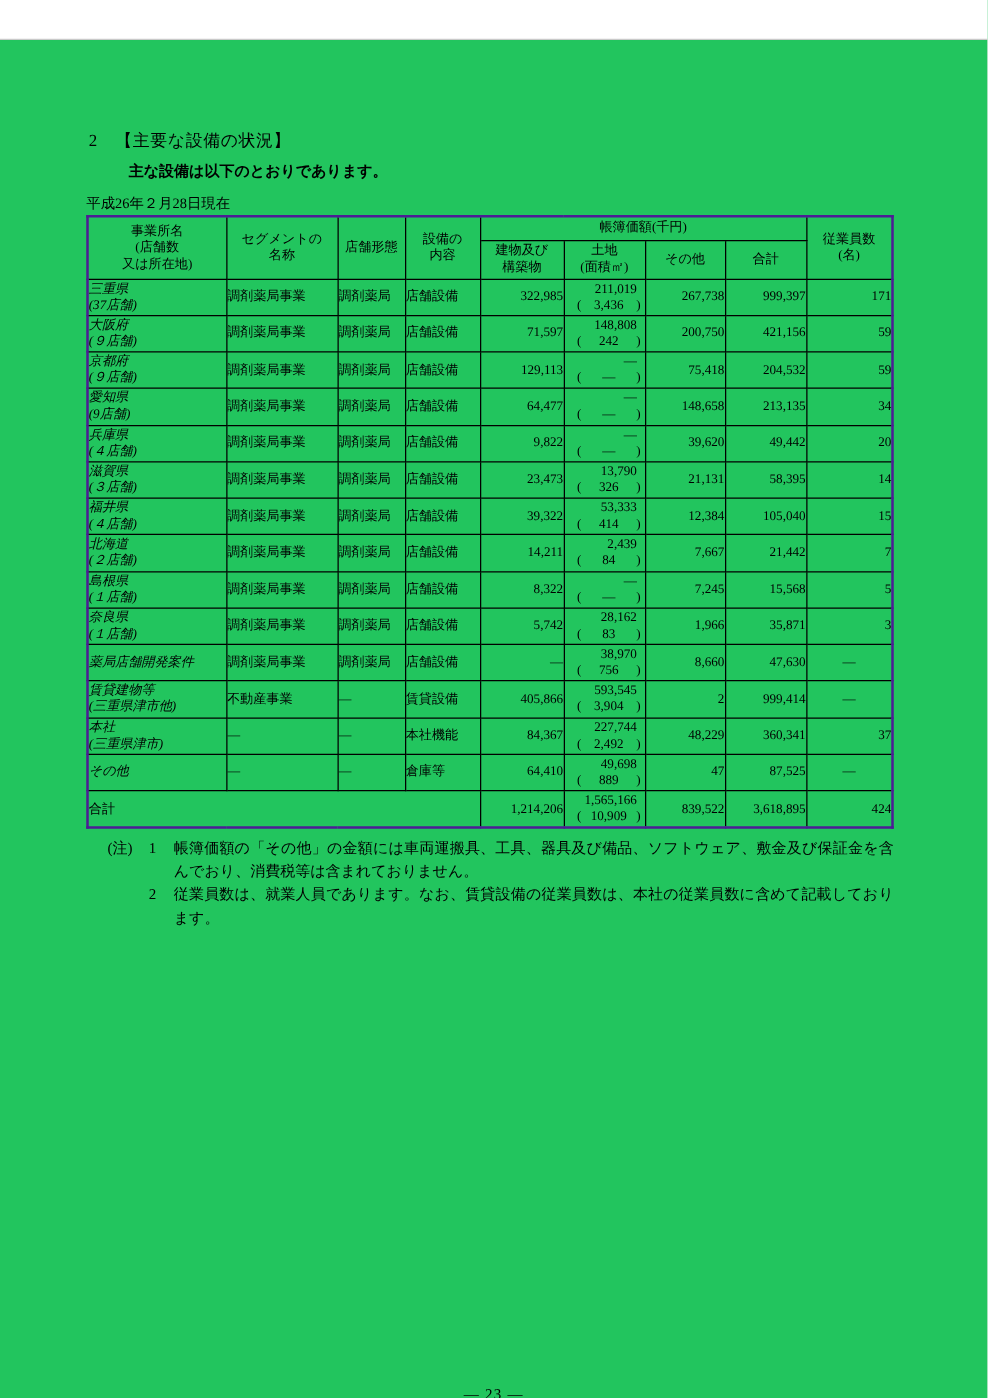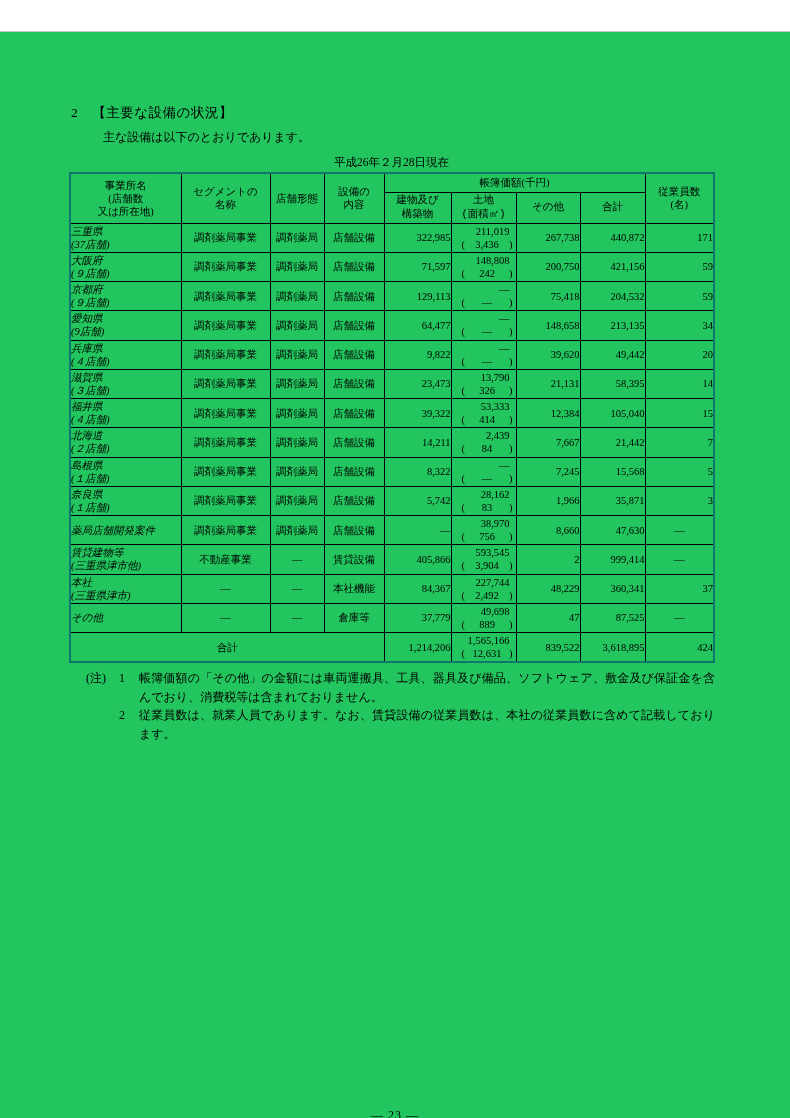--- a/index.html
+++ b/index.html
@@ -9,45 +9,45 @@
     background:#22c55e;
     outline:1px solid #c9c9c9;
     font-family:"Liberation Serif","DejaVu Serif",serif;
     color:#000;
     overflow:hidden;
     margin-top:32px;
   }
   .content{position:absolute;left:69px;top:72px;width:646px;}
   .title{font-size:13.5px;margin-left:2px;letter-spacing:0.5px;}
   .subtitle{font-size:12px;margin:8px 0 0 17px;}
-  .intro{font-size:12px;margin:7px 0 0 34px;}
-  .date-note{font-size:11.5px;text-align:center;margin:9px 1px 2px 0;}
+  .intro{font-size:12px;margin:7px 0 0 34px;font-weight:bold;}
+  .date-note{font-size:11.5px;text-align:left;margin:9px 1px 2px 0;}
 
   table.tbl{
     border-collapse:collapse;
     table-layout:fixed;
     width:644px;
     font-size:10.5px;
-    border:2px solid #0f766e;
+    border:2px solid #4c1d95;
   }
   .tbl th,.tbl td{
     border:1px solid #000;
     font-weight:normal;
     line-height:1.25;
     padding:1px 0;
     vertical-align:middle;
     overflow:hidden;
   }
   .tbl th{text-align:center;white-space:pre-line;}
   .hrow1{height:19px;}
-  .hrow2{height:31px;font-family:Liberation Mono, monospace;}
+  .hrow2{height:31px;}
   .row{height:29px;}
   .total-row{height:27px;}
   .c-name{text-align:left;padding-left:4px;white-space:pre-line;font-style:italic;}
-  .c-center{text-align:center;}
+  .c-center{text-align:left;}
   .c-num{text-align:right;padding-right:7px;}
   .c-emp{text-align:right;padding-right:13px;}
   .c-emp.dash{text-align:center;padding-right:0;}
   .c-land{padding:0;}
   .lv{text-align:right;padding-right:6px;}
   .la{display:flex;padding:0 3px 0 10px;}
   .lan{flex:1;text-align:center;}
 
   .notes{margin:6px 0 0 17px;font-size:12px;line-height:1.55;}
   .note-row{display:flex;align-items:flex-start;}
@@ -115,21 +115,21 @@
           <td class="c-num">322,985</td>
           <td class="c-land">
             <div class="lv">211,019</div>
             <div class="la">
                 <span>(</span>
                 <span class="lan">3,436</span>
                 <span>)</span>
               </div>
           </td>
           <td class="c-num">267,738</td>
-          <td class="c-num">440,872</td>
+          <td class="c-num">999,397</td>
           <td class="c-emp">171</td>
         </tr>
         <tr class="row">
           <td class="c-name">大阪府
 (９店舗)</td>
           <td class="c-center">調剤薬局事業</td>
           <td class="c-center">調剤薬局</td>
           <td class="c-center">店舗設備</td>
           <td class="c-num">71,597</td>
           <td class="c-land">
@@ -350,41 +350,41 @@
           </td>
           <td class="c-num">48,229</td>
           <td class="c-num">360,341</td>
           <td class="c-emp">37</td>
         </tr>
         <tr class="row">
           <td class="c-name">その他</td>
           <td class="c-center">―</td>
           <td class="c-center">―</td>
           <td class="c-center">倉庫等</td>
-          <td class="c-num">37,779</td>
+          <td class="c-num">64,410</td>
           <td class="c-land">
             <div class="lv">49,698</div>
             <div class="la">
                 <span>(</span>
                 <span class="lan">889</span>
                 <span>)</span>
               </div>
           </td>
           <td class="c-num">47</td>
           <td class="c-num">87,525</td>
           <td class="c-emp dash">―</td>
         </tr>
         <tr class="row total-row">
           <td colspan="4" class="c-center">合計</td>
           <td class="c-num">1,214,206</td>
           <td class="c-land">
             <div class="lv">1,565,166</div>
             <div class="la">
                 <span>(</span>
-                <span class="lan">12,631</span>
+                <span class="lan">10,909</span>
                 <span>)</span>
               </div>
           </td>
           <td class="c-num">839,522</td>
           <td class="c-num">3,618,895</td>
           <td class="c-emp">424</td>
         </tr>
       </tbody>
     </table>
 

